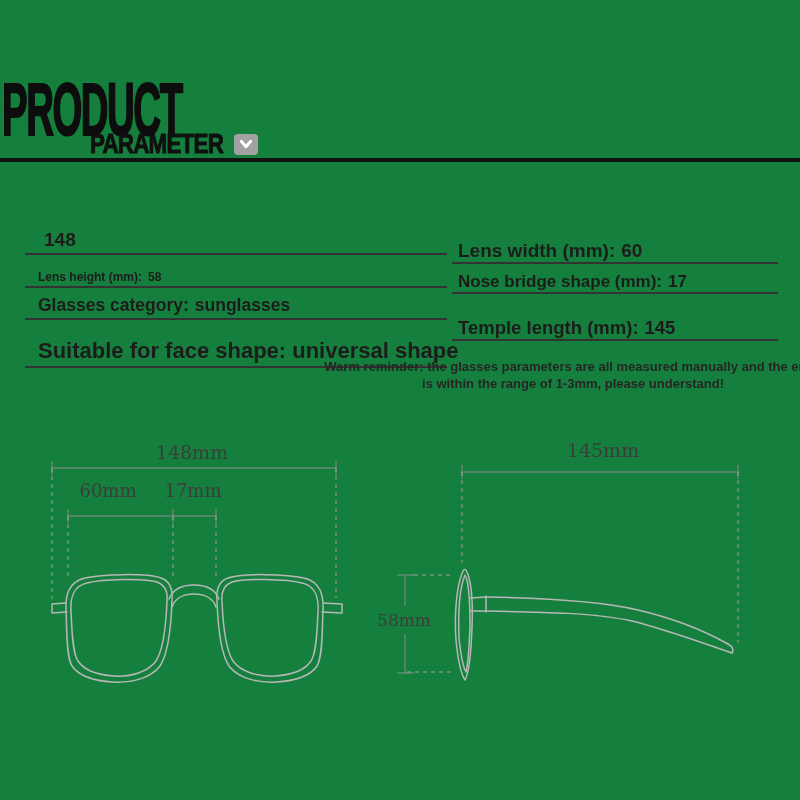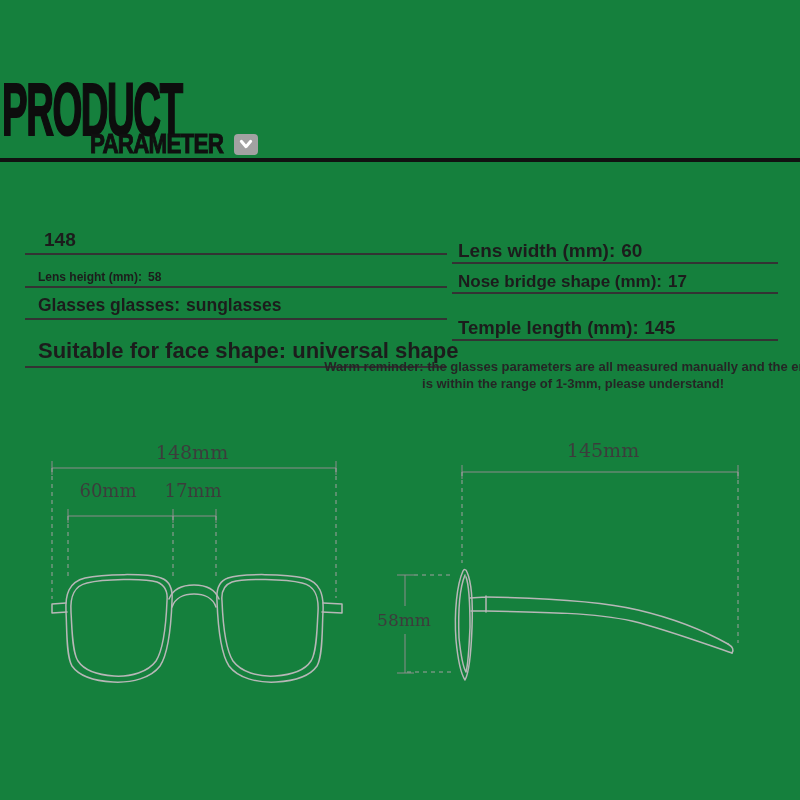--- a/index.html
+++ b/index.html
@@ -75,21 +75,21 @@
 
   <div class="spec-col left">
     <div class="spec-row row-l1">
       <span class="val">148</span>
     </div>
     <div class="spec-row row-l2">
       <span>Lens height (mm):</span>
       <span class="val">58</span>
     </div>
     <div class="spec-row row-l3">
-      <span>Glasses glasses:</span>
+      <span>Glasses category:</span>
       <span class="val">sunglasses</span>
     </div>
     <div class="spec-row row-l4">
       <span>Suitable for face shape:</span>
       <span class="val">universal shape</span>
     </div>
   </div>
 
   <div class="spec-col right">
     <div class="spec-row row-r1">

